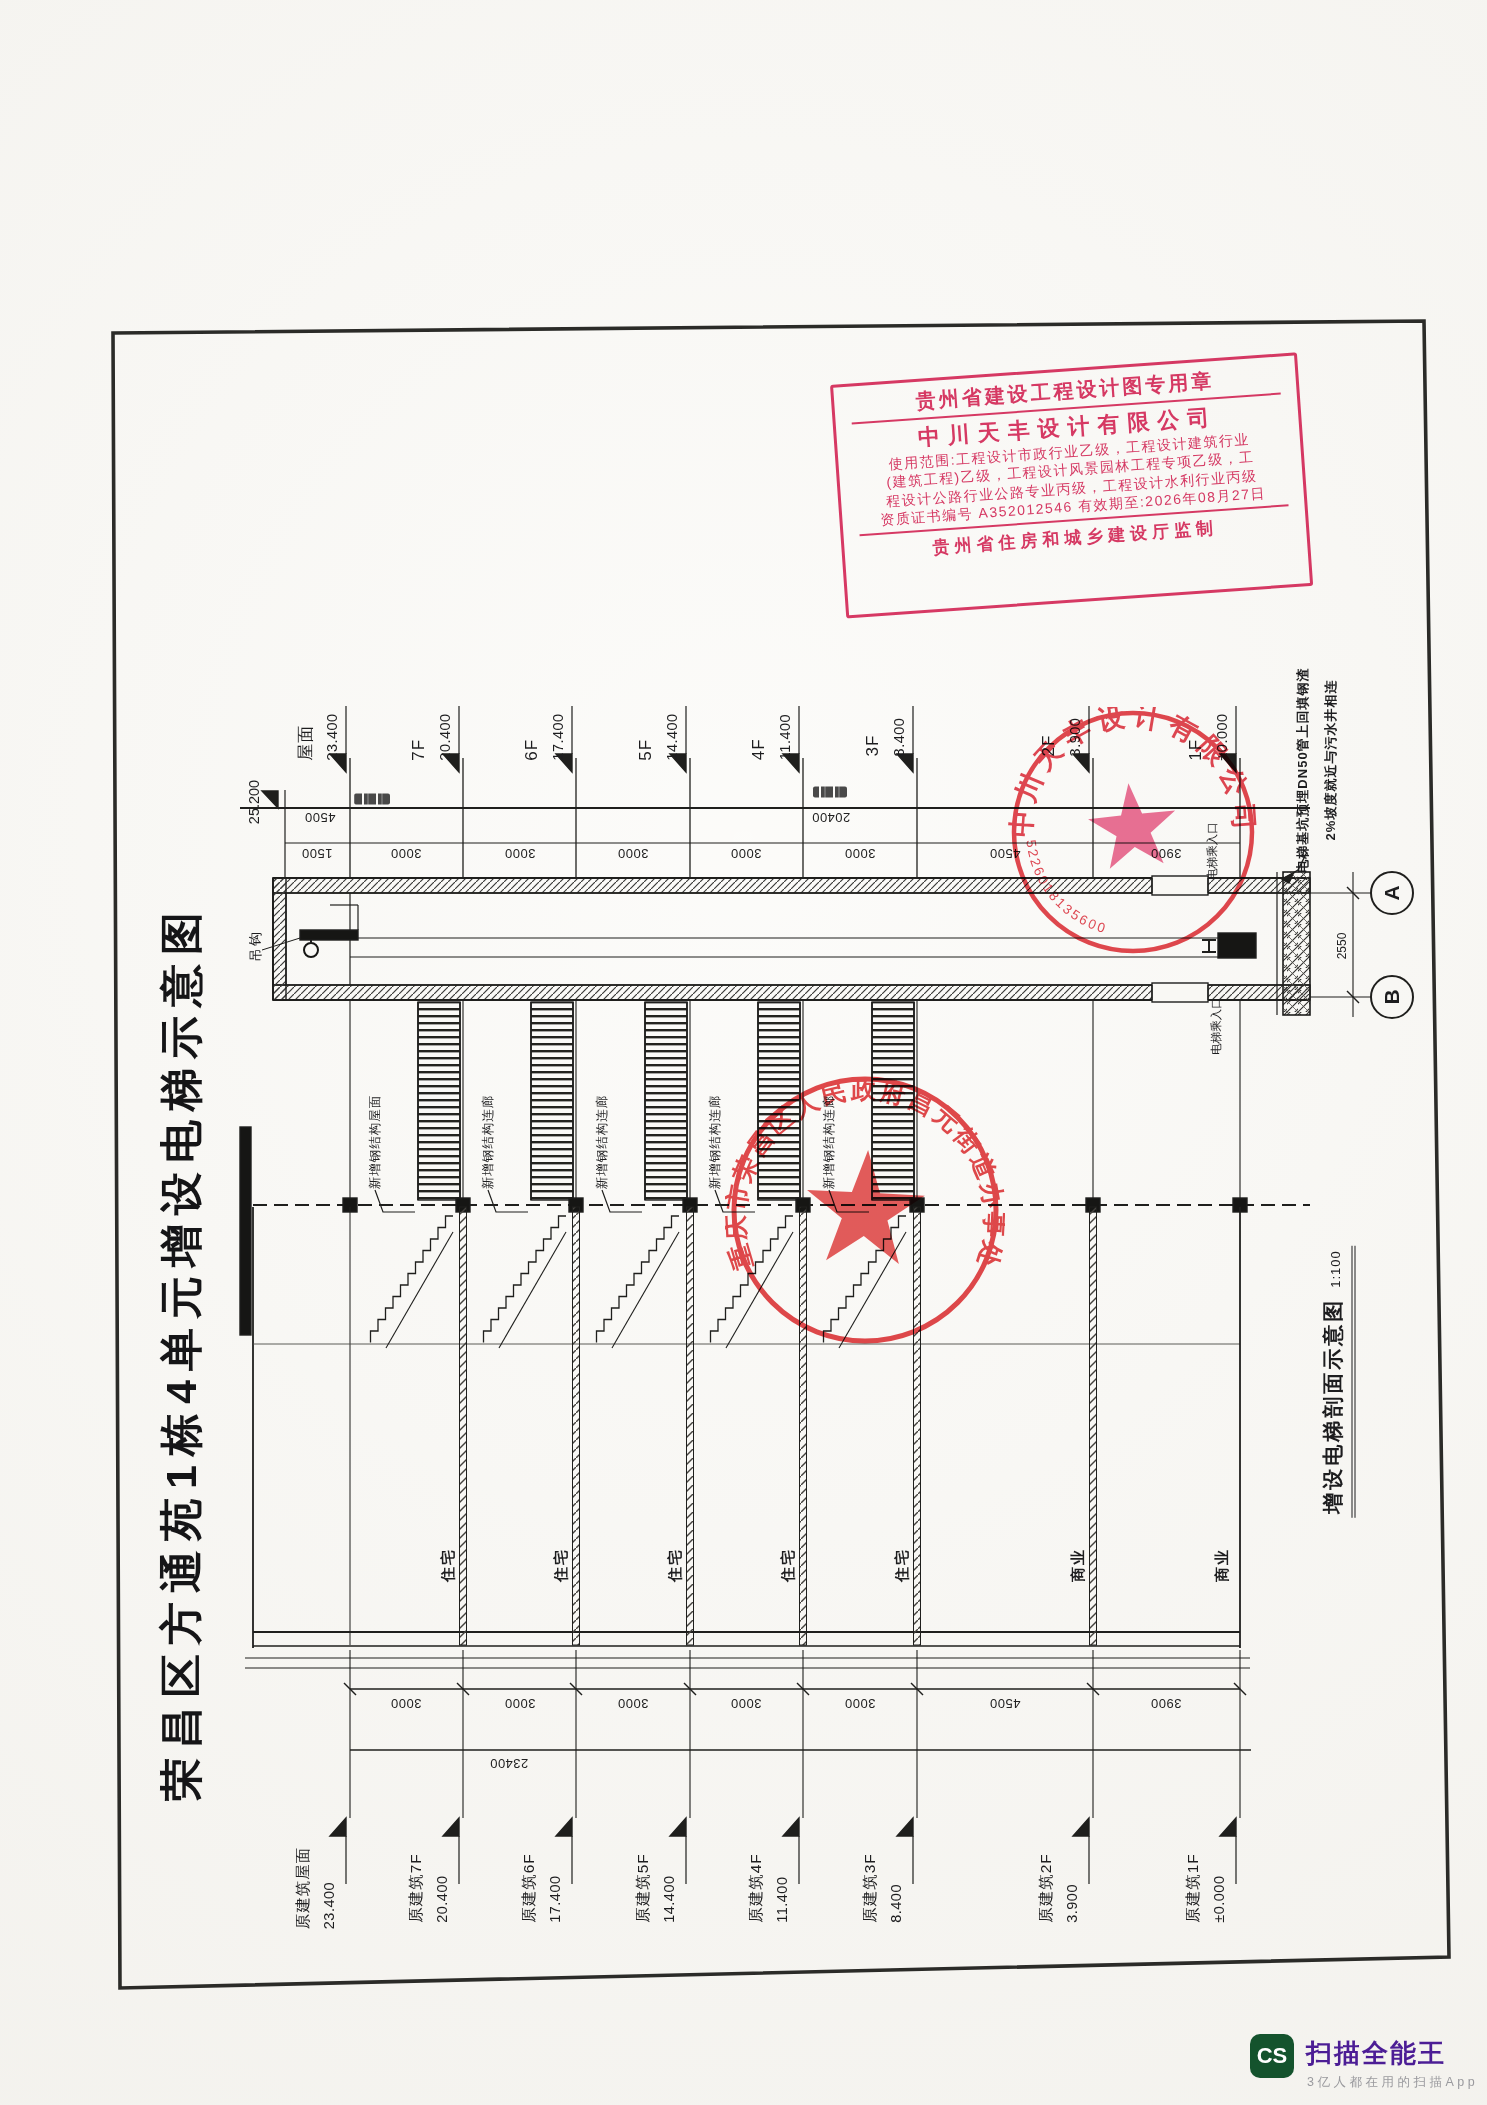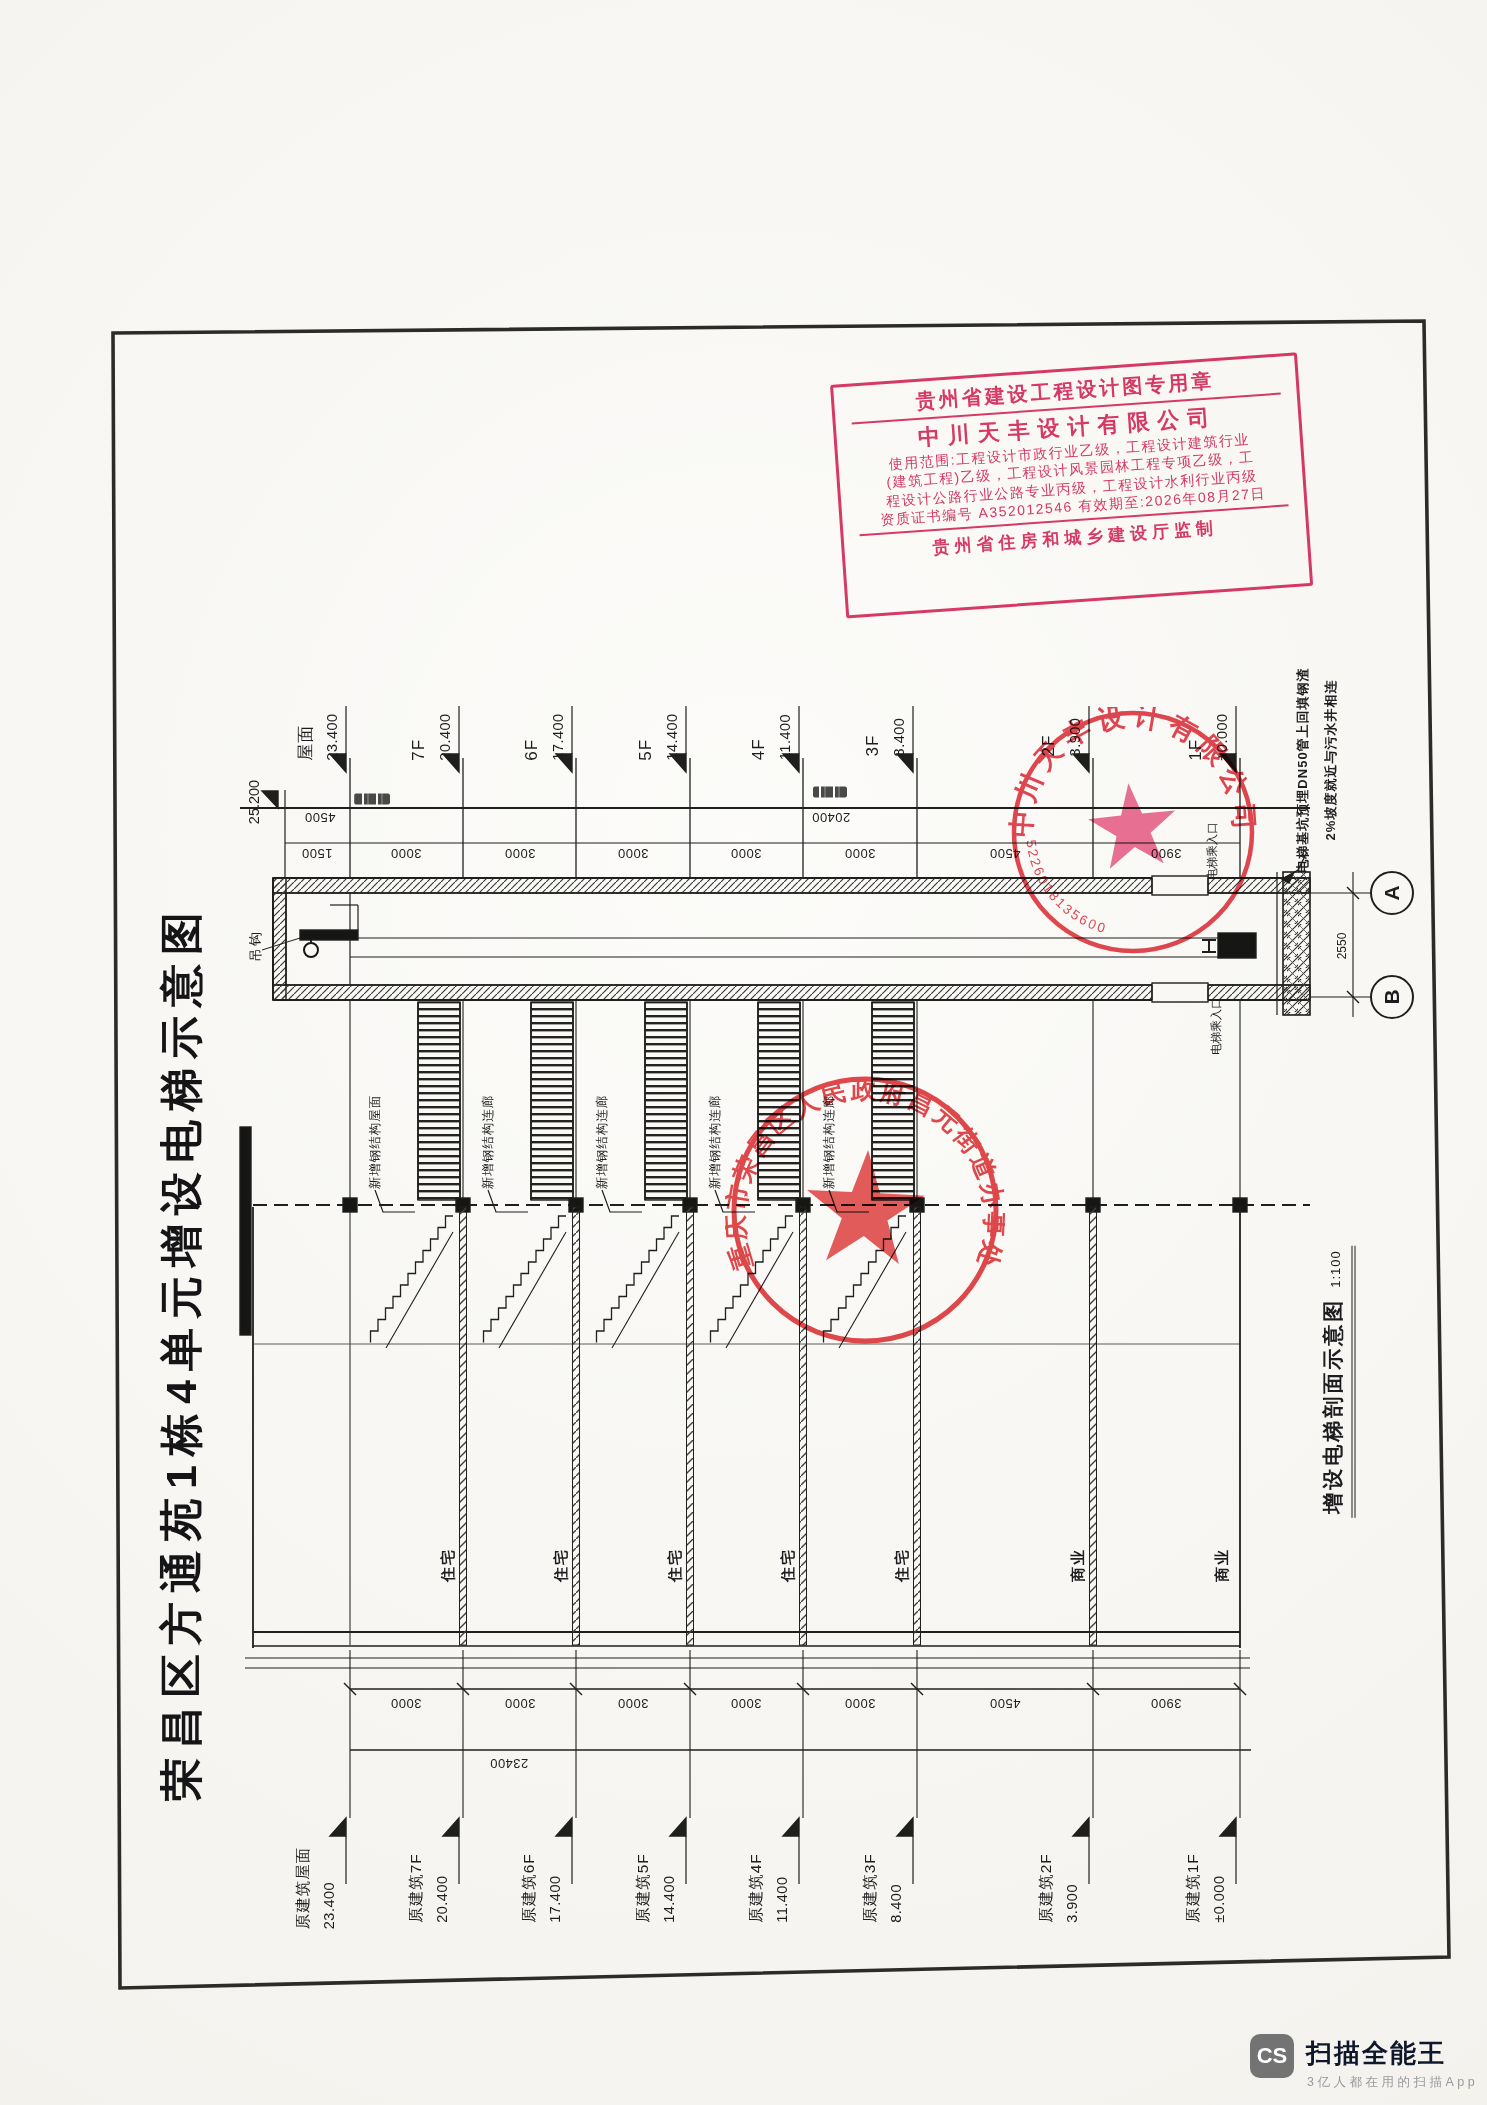--- a/index.html
+++ b/index.html
@@ -33,21 +33,21 @@
   #stamp .l1{font-size:20px;font-weight:700;letter-spacing:3px;}
   #stamp .rule{border-top:2.5px solid;margin:3px 6px;}
   #stamp .l2{font-size:22px;font-weight:700;letter-spacing:8px;}
   #stamp .sm{font-size:14px;line-height:1.32;letter-spacing:1.5px;white-space:nowrap;}
   #stamp .l7{font-size:17px;font-weight:700;letter-spacing:5px;padding-top:2px;}
   .seal{position:absolute;z-index:9;mix-blend-mode:multiply;opacity:.9;}
   
   #footer{position:absolute;left:1250px;top:2030px;z-index:6;}
   #footer .logo{position:absolute;left:0;top:4px;width:44px;height:44px;border-radius:10px;
         display:flex;align-items:center;justify-content:center;color:#fff;font-size:22px;font-weight:700;}
-  #footer .appname{position:absolute;left:56px;top:6px;font-size:26px;font-weight:700;color:#0f172a;letter-spacing:2px;white-space:nowrap;}
+  #footer .appname{position:absolute;left:56px;top:6px;font-size:26px;font-weight:700;color:#4c1d95;letter-spacing:2px;white-space:nowrap;}
   #footer .tag{position:absolute;left:57px;top:44px;font-size:12.5px;color:#9a9a9e;letter-spacing:3.5px;white-space:nowrap;}
 </style>
 </head>
 <body>
 
 <div id="page">
 
   <svg class="lines" width="1487" height="2105" viewBox="0 0 1487 2105">
     <defs>
       <pattern id="hatch" width="7" height="7" patternUnits="userSpaceOnUse">
@@ -302,21 +302,21 @@
     <circle cx="140" cy="140" r="131" fill="none" stroke="#e03538" stroke-width="5"></circle>
     <g id="s2star">
         <polygon points="143.09870849478204,80.0774838555121 155.0596321061156,123.31290603575685 199.84936607010874,125.81193708295781 162.42616473513758,150.5479316370963 173.8902339416799,193.91774304973404 138.80049993750373,165.97000624947918 101.09595039253475,190.27499274096147 116.8325034567321,148.26634693562923 82.06574110089458,119.9178432708346 126.88119976451101,121.90280914203844" fill="#e23c3c" opacity="0.92"></polygon>
       </g>
     <text font-size="25" font-weight="700" fill="#e03538" letter-spacing="3" font-family="'Liberation Sans','DejaVu Sans',sans-serif">
       <textPath href="#s2arc" startOffset="50%" text-anchor="middle">重庆市荣昌区人民政府昌元街道办事处</textPath>
     </text>
   </svg>
 
   <div id="footer">
-    <div class="logo" style="background: #737373;">CS</div>
+    <div class="logo" style="background: #14532d;">CS</div>
     <div class="appname">扫描全能王</div>
     <div class="tag">3亿人都在用的扫描App</div>
   </div>
 
 <div class="v lvl" style="left: 319px; top: 737px;">
       <div class="n">屋面</div>
       <div class="val">23.400</div>
     </div>
     <div class="v lvl" style="left: 432px; top: 737px;">
       <div class="n">7F</div>

